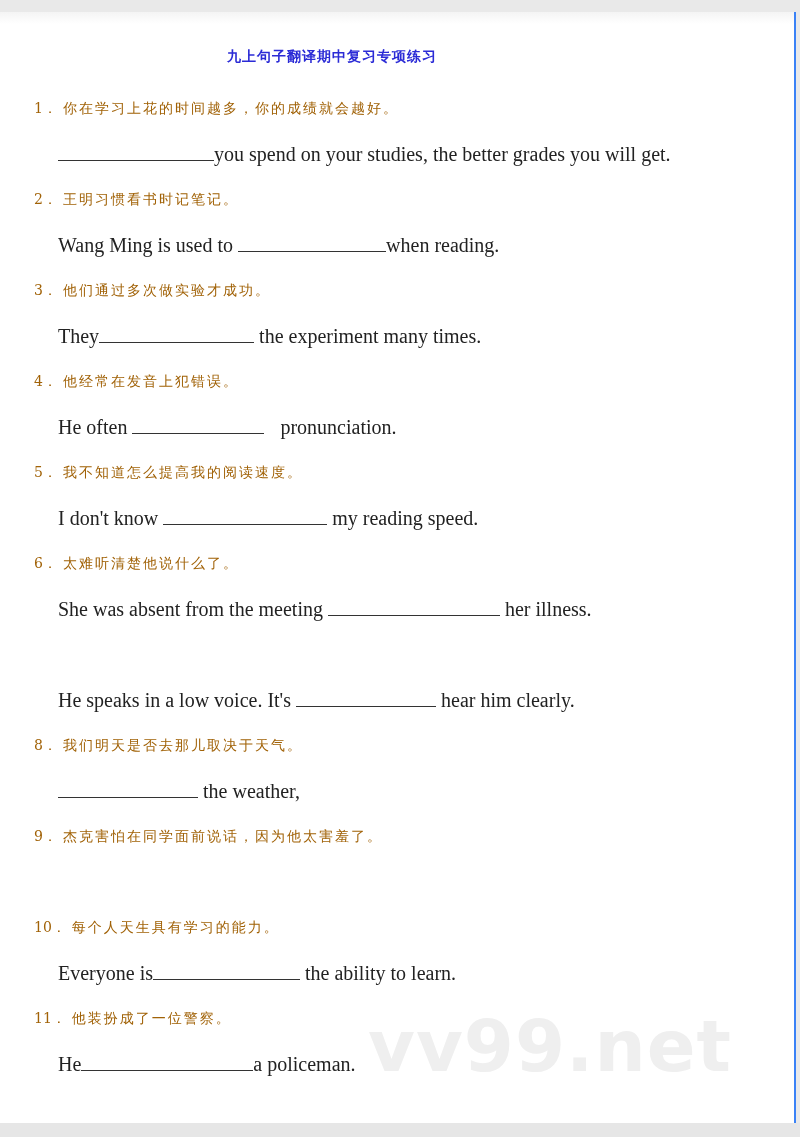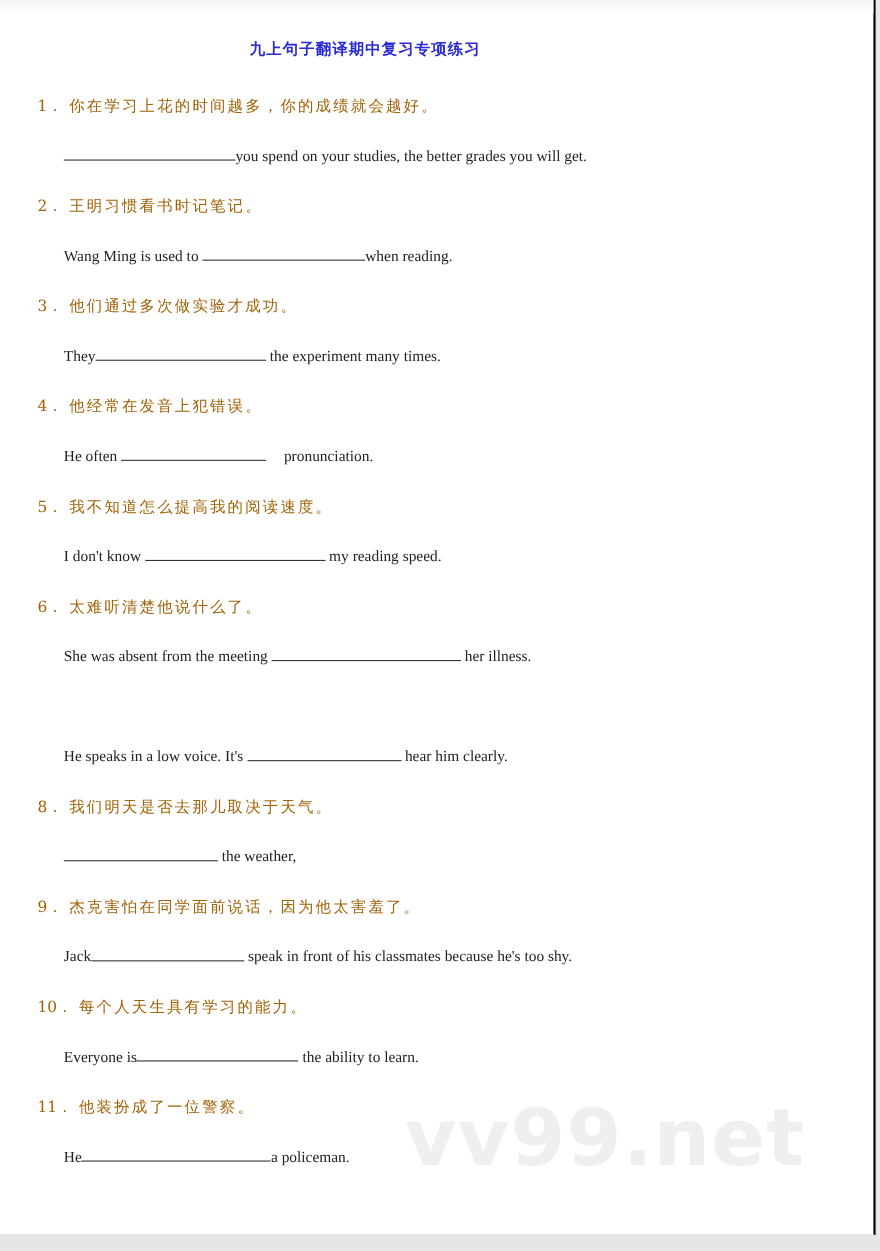--- a/index.html
+++ b/index.html
@@ -11,25 +11,25 @@
       height: 1137px;
       background: #e9e9e9;
       position: relative;
       overflow: hidden;
       font-family: "Liberation Serif", "DejaVu Serif", serif;
       color: #222;
     }
     .page {
       position: absolute;
       left: 0;
-      top: 0;
+      top: 12px;
       width: 794px;
       height: 1122px;
       background: #ffffff;
-      border-right: 2px solid #000000;
+      border-right: 2px solid #3b82f6;
       border-bottom: 1px solid #dcdcdc;
     }
     .top-shade {
       position: absolute;
       left: 0; top: 0;
       width: 794px; height: 12px;
       background: linear-gradient(#f4f4f4, #ffffff);
     }
     .title {
       position: absolute;
@@ -52,21 +52,21 @@
       letter-spacing: 2px;
       white-space: nowrap;
     }
     .q-cn .num {
       letter-spacing: 0;
       margin-right: 6px;
     }
     .q-en {
       position: absolute;
       left: 58px;
-      font-size: 14px;
+      font-size: 20px;
       color: #222;
       white-space: nowrap;
       display: flex;
       align-items: baseline;
     }
     .blank {
       display: inline-block;
       border-bottom: 1px solid #333;
       height: 14px;
       vertical-align: baseline;
@@ -165,25 +165,20 @@
     <span class="num">8．</span><span>我们明天是否去那儿取决于天气。</span>
   </div>
   <div class="q-en" style="top:768px">
     <span class="blank" style="width:140px"></span>
     <span style="white-space:pre"> the weather,</span>
   </div>
 
   <div class="q-cn" style="top:816px">
     <span class="num">9．</span><span>杰克害怕在同学面前说话，因为他太害羞了。</span>
   </div>
-  <div class="q-en" style="top:859px">
-    <span>Jack</span>
-    <span class="blank" style="width:139px"></span>
-    <span style="white-space:pre"> speak in front of his classmates because he's too shy.</span>
-  </div>
 
   <div class="q-cn" style="top:907px">
     <span class="num">10．</span><span>每个人天生具有学习的能力。</span>
   </div>
   <div class="q-en" style="top:950px">
     <span>Everyone is</span>
     <span class="blank" style="width:147px"></span>
     <span style="white-space:pre"> the ability to learn.</span>
   </div>
 

